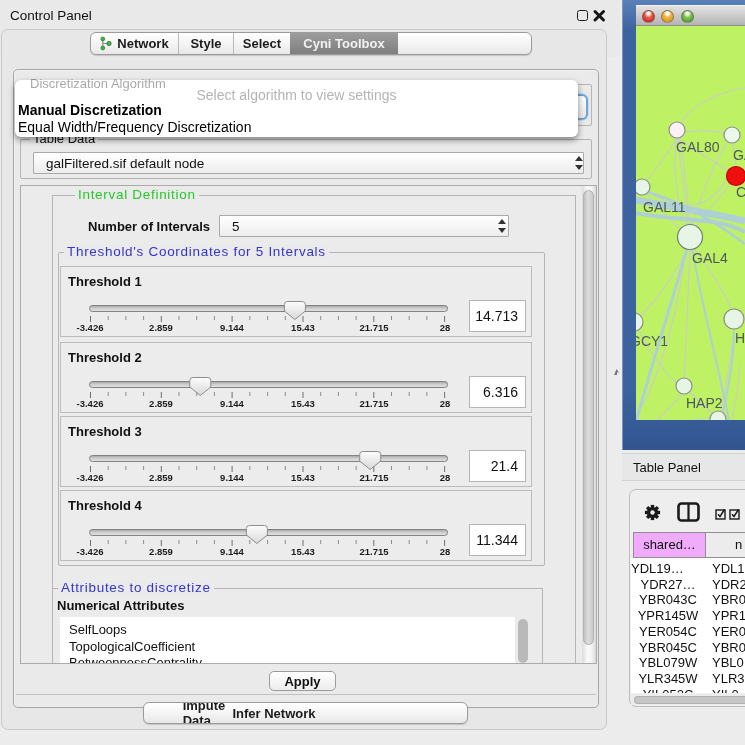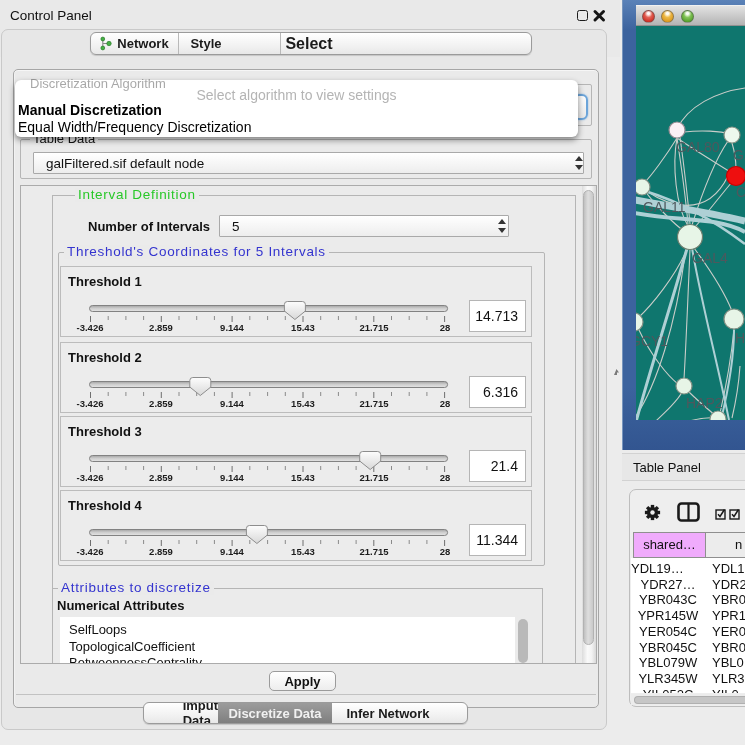--- a/index.html
+++ b/index.html
@@ -20,21 +20,22 @@
     <path d="M3 3.5 L11.5 12 M11.5 3.5 L3 12" stroke="#151515" stroke-width="3" stroke-linecap="round"></path>
   </svg>
 <div class="abs" style="left:90px;top:32px;width:442px;height:23px;border:1px solid #9b9b9b;border-radius:6px;background:linear-gradient(#ffffff,#f2f2f2 60%,#e8e8e8);overflow:hidden;display:flex;box-shadow:0 1px 1px rgba(0,0,0,0.15);z-index:3;">
     <div style="width:87px;height:100%;display:flex;align-items:center;justify-content:center;font-size:13px;font-weight:bold;color:#1b1b1b;"><svg width="12" height="15" style="margin-right:5px;" viewBox="0 0 12 15">
         <path d="M2.8 3.5 L2.8 11.5 M3 7.5 L8.5 7.5" stroke="#888" stroke-width="1.1" fill="none"></path>
         <circle cx="2.8" cy="3" r="1.9" fill="#44b044" stroke="#2d7a2d" stroke-width="0.7"></circle>
         <circle cx="9" cy="7.5" r="2.2" fill="#44b044" stroke="#2d7a2d" stroke-width="0.7"></circle>
         <circle cx="2.8" cy="12" r="1.9" fill="#44b044" stroke="#2d7a2d" stroke-width="0.7"></circle>
       </svg>Network</div>
     <div style="width:55px;height:100%;display:flex;align-items:center;justify-content:center;font-size:13px;font-weight:bold;color:#1b1b1b;border-left:1px solid #b9b9b9;">Style</div>
-    <div style="width:57px;height:100%;display:flex;align-items:center;justify-content:center;font-size:16px;font-weight:bold;color:#1b1b1b;border-left:1px solid #b9b9b9;margin-left:47px;">Select</div>
+    <div style="width:57px;height:100%;display:flex;align-items:center;justify-content:center;font-size:13px;font-weight:bold;color:#1b1b1b;border-left:1px solid #b9b9b9;">Select</div>
+    <div style="width:108px;height:100%;display:flex;align-items:center;justify-content:center;font-size:13px;font-weight:bold;background:linear-gradient(#9c9c9c,#7f7f7f);color:#f1f1f1;">Cyni Toolbox</div>
   </div>
 <div class="abs" style="left:1px;top:29px;width:606px;height:701px;background:#e7e7e7;border:1px solid #c9c9c9;border-radius:7px;"></div>
 <div class="abs" style="left:13px;top:69px;width:586px;height:639px;background:#eaeaea;border:1px solid #a6a6a6;border-radius:5px;box-shadow:inset 0 1px 0 #f6f6f6, inset 1px 0 0 #f2f2f2;"></div>
 <div class="abs" style="left:16px;top:694px;width:580px;height:1px;background:#c2c2c2;"></div>
 <div class="abs grp" style="left:20px;top:84px;width:572px;height:42px;"></div>
 <div class="abs combo" style="left:33px;top:95px;width:551px;height:24px;"></div>
 <div class="abs" style="left:573px;top:94px;width:15px;height:26px;border:2.5px solid #6ba4d9;border-radius:6px;background:linear-gradient(#fdfdfd,#e9e9e9);box-shadow:0 0 2px #8ab6e0;"></div>
 <div class="abs grp" style="left:20px;top:139px;width:572px;height:40px;"></div>
 <div class="abs" style="left:30px;top:132px;background:#eaeaea;padding:0 3px;font-size:13px;color:#111;line-height:14px;">Table Data</div>
 <div class="abs combo" style="left:33px;top:152px;width:551px;height:22px;line-height:21px;padding-left:12px;font-size:13.5px;color:#111;">galFiltered.sif default node</div>
@@ -246,30 +247,29 @@
 <div class="abs" style="left:52px;top:588px;width:491px;height:75px;border:1px solid #b5b5b5;border-bottom:none;"></div>
 <div class="grptitle" style="left:58px;top:581px;color:#3434cf;">Attributes to discretize</div>
 <div class="abs b13" style="left:57px;top:598px;">Numerical Attributes</div>
 <div class="abs" style="left:60px;top:617px;width:455px;height:46px;background:#fff;overflow:hidden;">
     <div style="font-size:13px;color:#111;line-height:16.5px;padding:5px 0 0 9px;">SelfLoops<br>TopologicalCoefficient<br>BetweennessCentrality</div>
   </div>
 <div class="abs" style="left:518px;top:619px;width:10px;height:44px;background:#b9b9b9;border-radius:5px;"></div>
 <div class="abs" style="left:269px;top:671px;width:67px;height:20px;border:1px solid #9b9b9b;border-radius:5px;background:linear-gradient(#ffffff,#ededed);font-size:13px;font-weight:bold;color:#111;text-align:center;line-height:19px;">Apply</div>
 <div class="abs" style="left:143px;top:702px;width:325px;height:22px;border:1px solid #9b9b9b;border-radius:6px;background:linear-gradient(#ffffff,#f2f2f2 60%,#e8e8e8);overflow:hidden;display:flex;box-shadow:0 1px 1px rgba(0,0,0,0.15);z-index:3;">
     <div style="width:74px;height:100%;display:flex;align-items:center;justify-content:center;font-size:13px;font-weight:bold;color:#1b1b1b;padding-left:46px;">Impute Data</div>
-    <div style="width:114px;height:100%;display:flex;align-items:center;justify-content:center;font-size:13px;font-weight:bold;background:linear-gradient(#9c9c9c,#7f7f7f);color:#f1f1f1;">Discretize Data</div>
     <div style="width:112px;height:100%;display:flex;align-items:center;justify-content:center;font-size:13px;font-weight:bold;color:#1b1b1b;">Infer Network</div>
   </div>
 <div class="abs" style="left:614px;top:369px;width:5px;height:6px;background:#7a7a7a;clip-path:polygon(0 100%,50% 0,100% 60%,60% 60%,60% 100%);"></div>
 <div class="abs" style="left:622px;top:0;width:123px;height:450px;background:linear-gradient(#5b82b8,#3c639e 30px,#3c639e 86%,#325590);border-left:1px solid #7795bd;"></div>
 <div class="abs" style="left:636px;top:5px;width:109px;height:21px;background:linear-gradient(#e3e3e3,#b3b3b3);border-top:1px solid #f0f0f0;border-bottom:1px solid #909090;"></div>
 <div class="abs" style="left:641.5px;top:10px;width:13px;height:13px;border-radius:50%;background:radial-gradient(circle at 50% 22%,rgba(255,255,255,0.95) 0 10%,rgba(255,255,255,0) 38%),radial-gradient(circle at 50% 35%,#f08579,#cf2f24 75%);border:1px solid rgba(90,90,90,0.6);"></div>
 <div class="abs" style="left:660.5px;top:10px;width:13px;height:13px;border-radius:50%;background:radial-gradient(circle at 50% 22%,rgba(255,255,255,0.95) 0 10%,rgba(255,255,255,0) 38%),radial-gradient(circle at 50% 35%,#f8ce62,#dd9a1f 75%);border:1px solid rgba(90,90,90,0.6);"></div>
 <div class="abs" style="left:680.5px;top:10px;width:13px;height:13px;border-radius:50%;background:radial-gradient(circle at 50% 22%,rgba(255,255,255,0.95) 0 10%,rgba(255,255,255,0) 38%),radial-gradient(circle at 50% 35%,#a5dc7a,#56a32c 75%);border:1px solid rgba(90,90,90,0.6);"></div>
-<div class="abs" style="left:636px;top:26px;width:109px;height:394px;background:#0f766e;overflow:hidden;">
+<div class="abs" style="left:636px;top:26px;width:109px;height:394px;background:#bef264;overflow:hidden;">
 <svg width="109" height="394" viewBox="0 0 109 394">
 <g fill="none" stroke="#c9cdc9" stroke-width="1.1">
 <path d="M109 62 C 80 66, 52 80, 41 103"></path>
 <path d="M41 112 C 36 140, 40 180, 52 200"></path>
 <path d="M41 112 C 60 125, 85 140, 96 147"></path>
 <path d="M48 106 C 65 104, 85 105, 93 108"></path>
 <path d="M41 112 C 30 130, 15 150, 9 156"></path>
 <path d="M96 117 C 99 127, 100 137, 100 143"></path>
 <path d="M92 115 C 75 140, 62 180, 56 199"></path>
 <path d="M9 165 C 20 180, 38 198, 48 205"></path>

